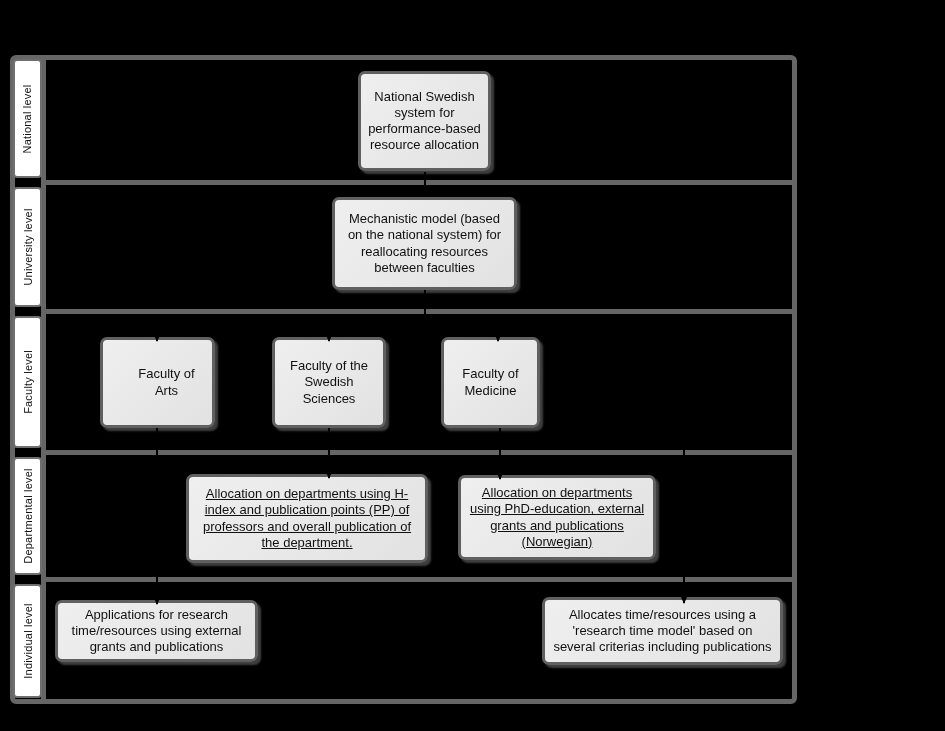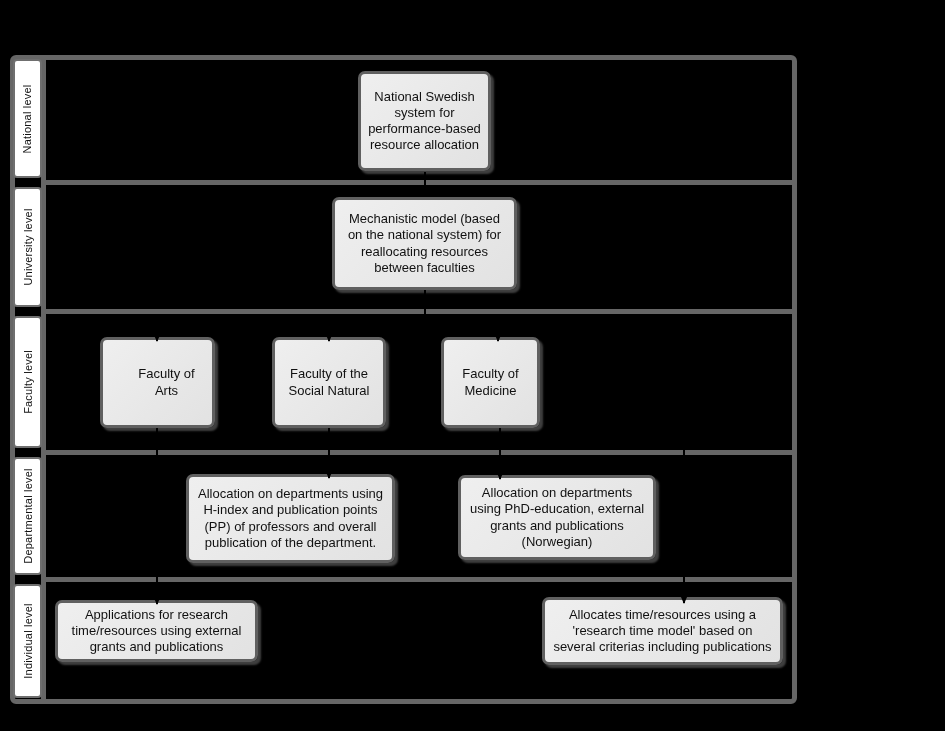--- a/index.html
+++ b/index.html
@@ -38,22 +38,22 @@
     box-shadow:3px 3px 2px rgba(140,140,140,.45);
     display:flex;align-items:center;justify-content:center;text-align:center;
     color:#111;font-size:13px;line-height:1.25;padding:3px 7px;
   }
   .n-national {left:358px;top:71px;width:133px;height:100px;}
   .n-univ     {left:332px;top:197px;width:185px;height:93px;}
   .n-arts     {left:100px;top:337px;width:115px;height:91px;padding-left:25px;}
   .n-social   {left:272px;top:337px;width:114px;height:91px;}
   .n-medicine {left:441px;top:337px;width:99px;height:91px;}
   .n-natural  {left:612px;top:337px;width:117px;height:91px;}
-  .n-dept1    {left:186px;top:474px;width:209px;height:89px;}
-  .n-dept2    {left:458px;top:475px;width:198px;height:85px;}
+  .n-dept1    {left:186px;top:474px;width:242px;height:89px;text-decoration:underline;}
+  .n-dept2    {left:458px;top:475px;width:198px;height:85px;text-decoration:underline;}
   .n-ind1     {left:55px;top:600px;width:203px;height:62px;}
   .n-ind2     {left:542px;top:597px;width:241px;height:68px;}
 
   
   .wires{position:absolute;left:0;top:0;width:945px;height:731px;z-index:5;pointer-events:none;}
 </style>
 </head>
 <body>
 
 <div class="canvas">
@@ -77,21 +77,21 @@
   <div class="rowlabel rl4">
     <span>Departmental level</span>
   </div>
   <div class="rowlabel rl5">
     <span>Individual level</span>
   </div>
 
   <div class="node n-national">National Swedish system for performance-based resource allocation</div>
   <div class="node n-univ">Mechanistic model (based on the national system)  for reallocating resources between faculties</div>
   <div class="node n-arts">Faculty of Arts</div>
-  <div class="node n-social">Faculty of the Social Natural</div>
+  <div class="node n-social">Faculty of the Swedish Sciences</div>
   <div class="node n-medicine">Faculty of Medicine</div>
   <div class="node n-dept1">Allocation on departments using H-index and publication points (PP) of professors and overall publication of the department.</div>
   <div class="node n-dept2">Allocation on departments using PhD-education, external grants and publications (Norwegian)</div>
   <div class="node n-ind1">Applications for research time/resources using external grants and publications</div>
   <div class="node n-ind2">Allocates time/resources using a 'research time model' based on several criterias including publications</div>
 
   <svg class="wires" viewBox="0 0 945 731" xmlns="http://www.w3.org/2000/svg">
     <defs>
       <marker id="ah" markerWidth="9" markerHeight="9" refX="7" refY="3.5" orient="auto" markerUnits="userSpaceOnUse">
         <path d="M0,0 L8,3.5 L0,7 Z" fill="#000"></path>

